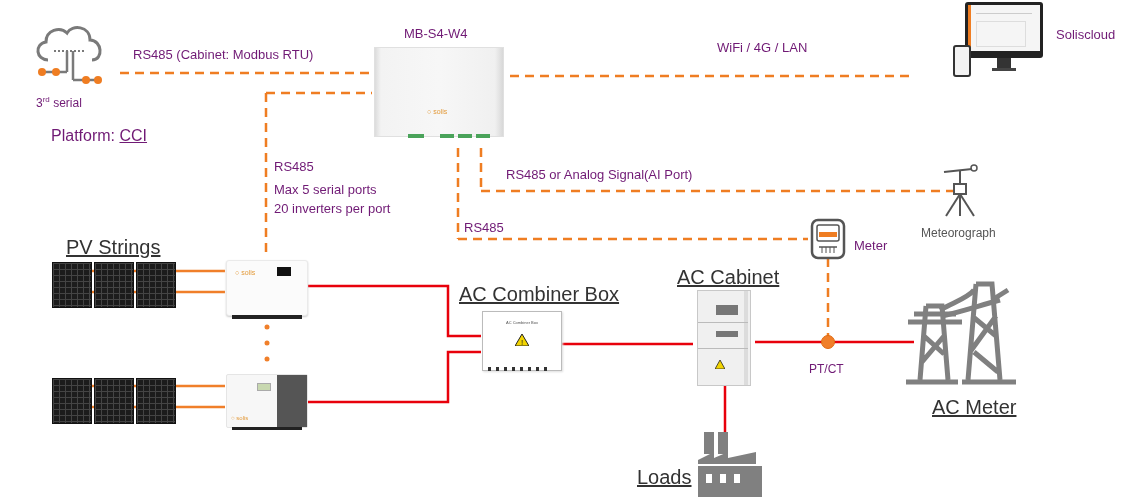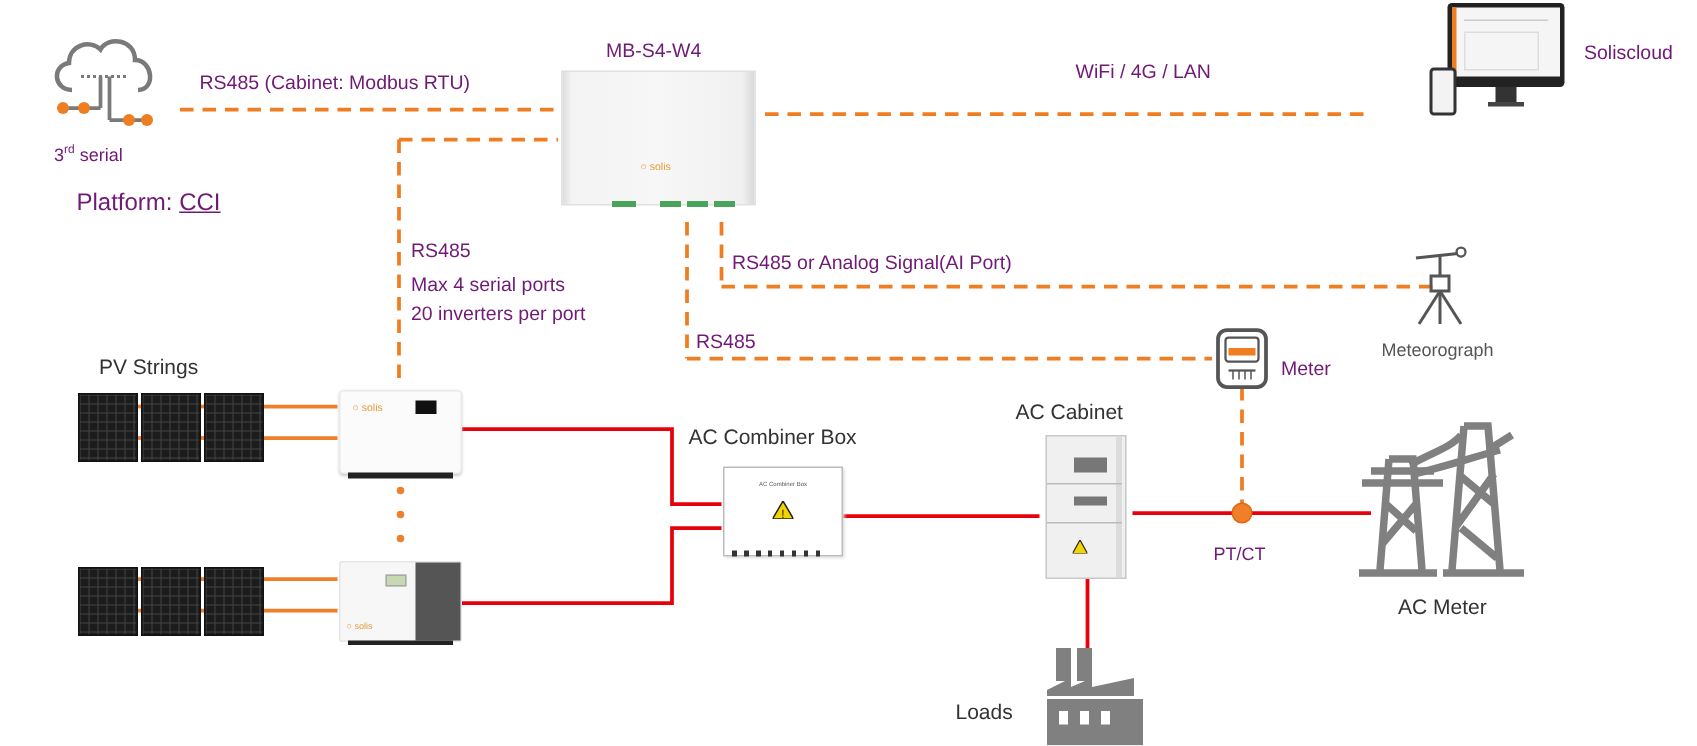--- a/index.html
+++ b/index.html
@@ -1,19 +1,19 @@
 <!DOCTYPE html>
 <html><head>
 <meta charset="utf-8">
 <style>
   html, body { margin:0; padding:0; background:#ffffff; }
   body { width:1131px; height:497px; position:relative; overflow:hidden; font-family:"Liberation Sans", sans-serif; }
   .abs { position:absolute; }
   .lbl-orange { color:#701a75; font-weight:normal; font-size:13px; white-space:nowrap; }
-  .lbl-dark { color:#333333; font-size:14px; white-space:nowrap; }
+  .lbl-dark { color:#333333; font-size:20px; white-space:nowrap;text-decoration:underline; }
   .lbl-gray { color:#555555; font-size:12px; white-space:nowrap; }
   svg#lines { position:absolute; left:0; top:0; }
   .device { position:absolute; }
   .panel { position:absolute; width:38px; height:44px; background:#1c1c1c;
     background-image:
       linear-gradient(#444 1px, transparent 1px),
       linear-gradient(90deg, #444 1px, transparent 1px);
     background-size: 6px 6px; border:1px solid #111; }
 </style>
 </head>
@@ -102,24 +102,24 @@
     <div class="abs" style="left:8px;top:8px;width:56px;height:1px;background:#ccc;"></div>
     <div class="abs" style="left:8px;top:16px;width:48px;height:24px;border:1px solid #ddd;"></div>
   </div>
   <div class="abs" style="left:35px;top:56px;width:14px;height:10px;background:#333;"></div>
   <div class="abs" style="left:30px;top:66px;width:24px;height:3px;background:#444;"></div>
   <div class="abs" style="left:-9px;top:43px;width:14px;height:28px;background:#f3f3f3;border:2px solid #333;border-radius:3px;"></div>
 </div>
 <div class="abs lbl-orange" style="left:1056px;top:27px;">Soliscloud</div>
 
 <div class="abs lbl-orange" style="left:274px;top:159px;">RS485</div>
-<div class="abs lbl-orange" style="left:274px;top:182px;">Max 4 serial ports</div>
+<div class="abs lbl-orange" style="left:274px;top:182px;">Max 5 serial ports</div>
 <div class="abs lbl-orange" style="left:274px;top:201px;">20 inverters per port</div>
 
-<div class="abs lbl-orange" style="left:488px;top:167px;">RS485 or Analog Signal(AI Port)</div>
+<div class="abs lbl-orange" style="left:506px;top:167px;">RS485 or Analog Signal(AI Port)</div>
 <div class="abs lbl-orange" style="left:464px;top:220px;">RS485</div>
 
 <svg class="abs" style="left:940px;top:162px;" width="40" height="60" viewBox="0 0 40 60">
   <line x1="4" y1="10" x2="32" y2="7" stroke="#555" stroke-width="2"></line>
   <circle cx="34" cy="6" r="3" fill="none" stroke="#555" stroke-width="1.5"></circle>
   <line x1="20" y1="8" x2="20" y2="22" stroke="#555" stroke-width="2"></line>
   <rect x="14" y="22" width="12" height="10" fill="none" stroke="#555" stroke-width="2"></rect>
   <line x1="20" y1="32" x2="6" y2="54" stroke="#555" stroke-width="2"></line>
   <line x1="20" y1="32" x2="34" y2="54" stroke="#555" stroke-width="2"></line>
   <line x1="20" y1="32" x2="20" y2="54" stroke="#555" stroke-width="2"></line>

